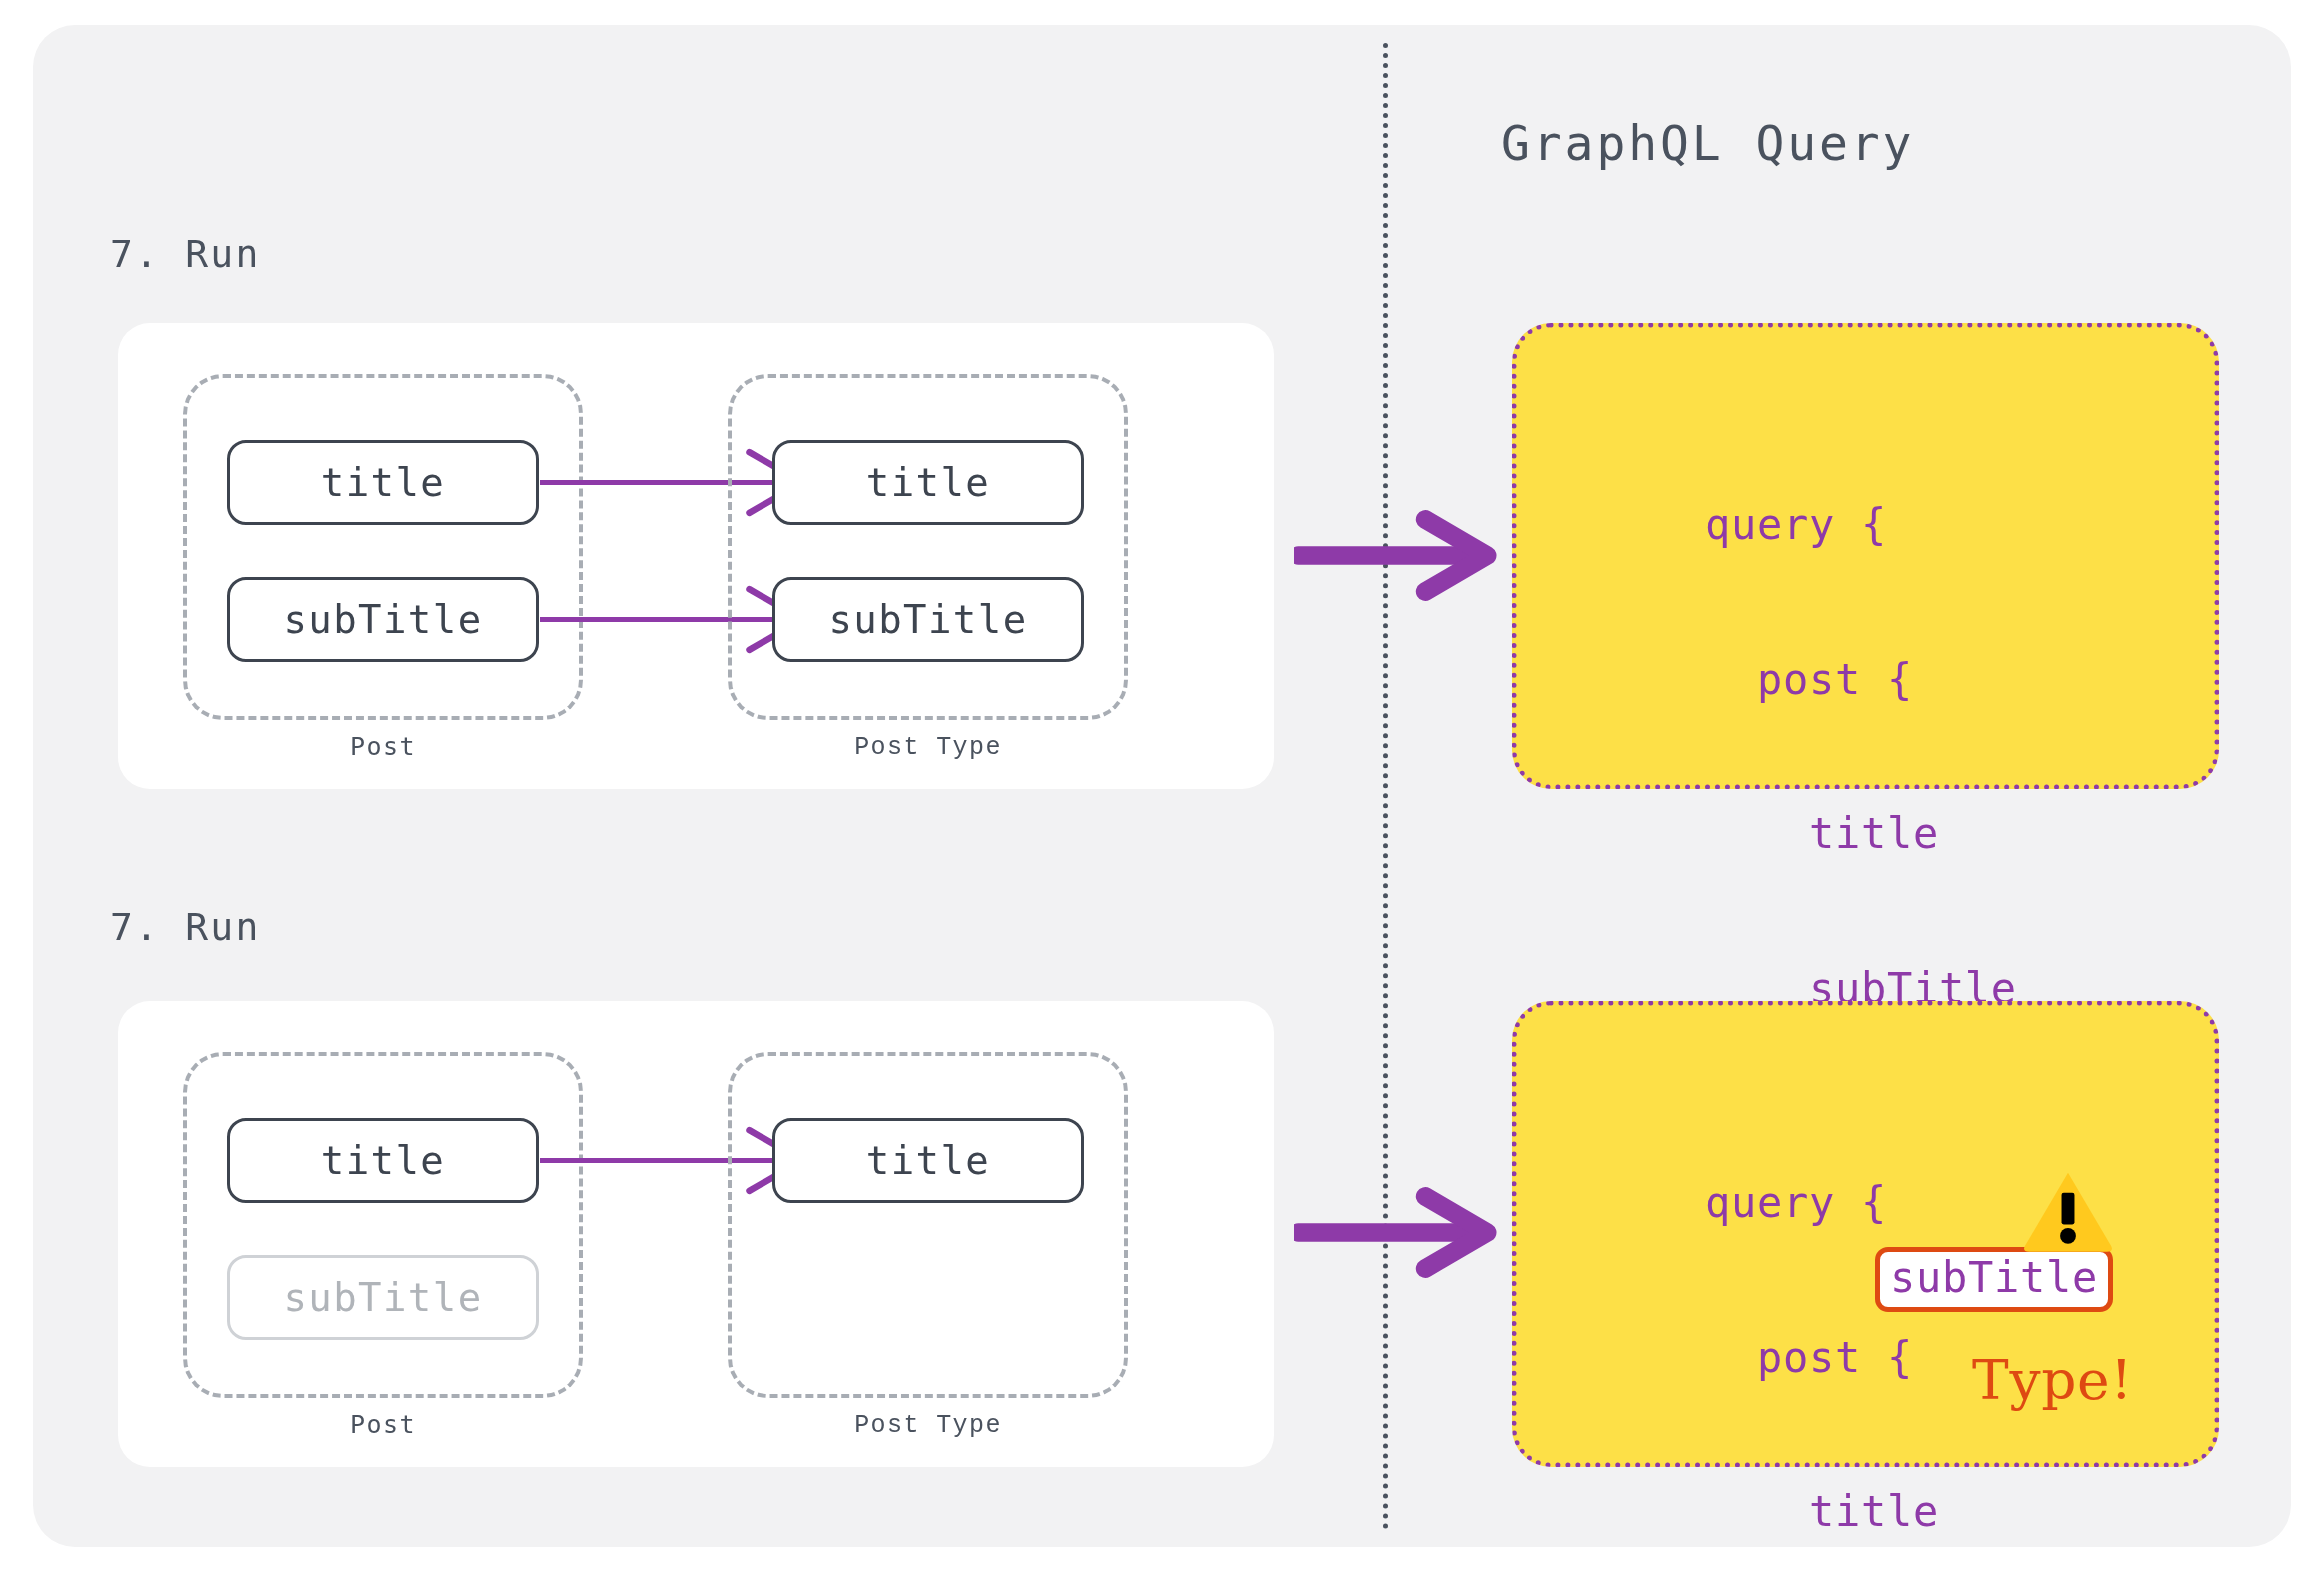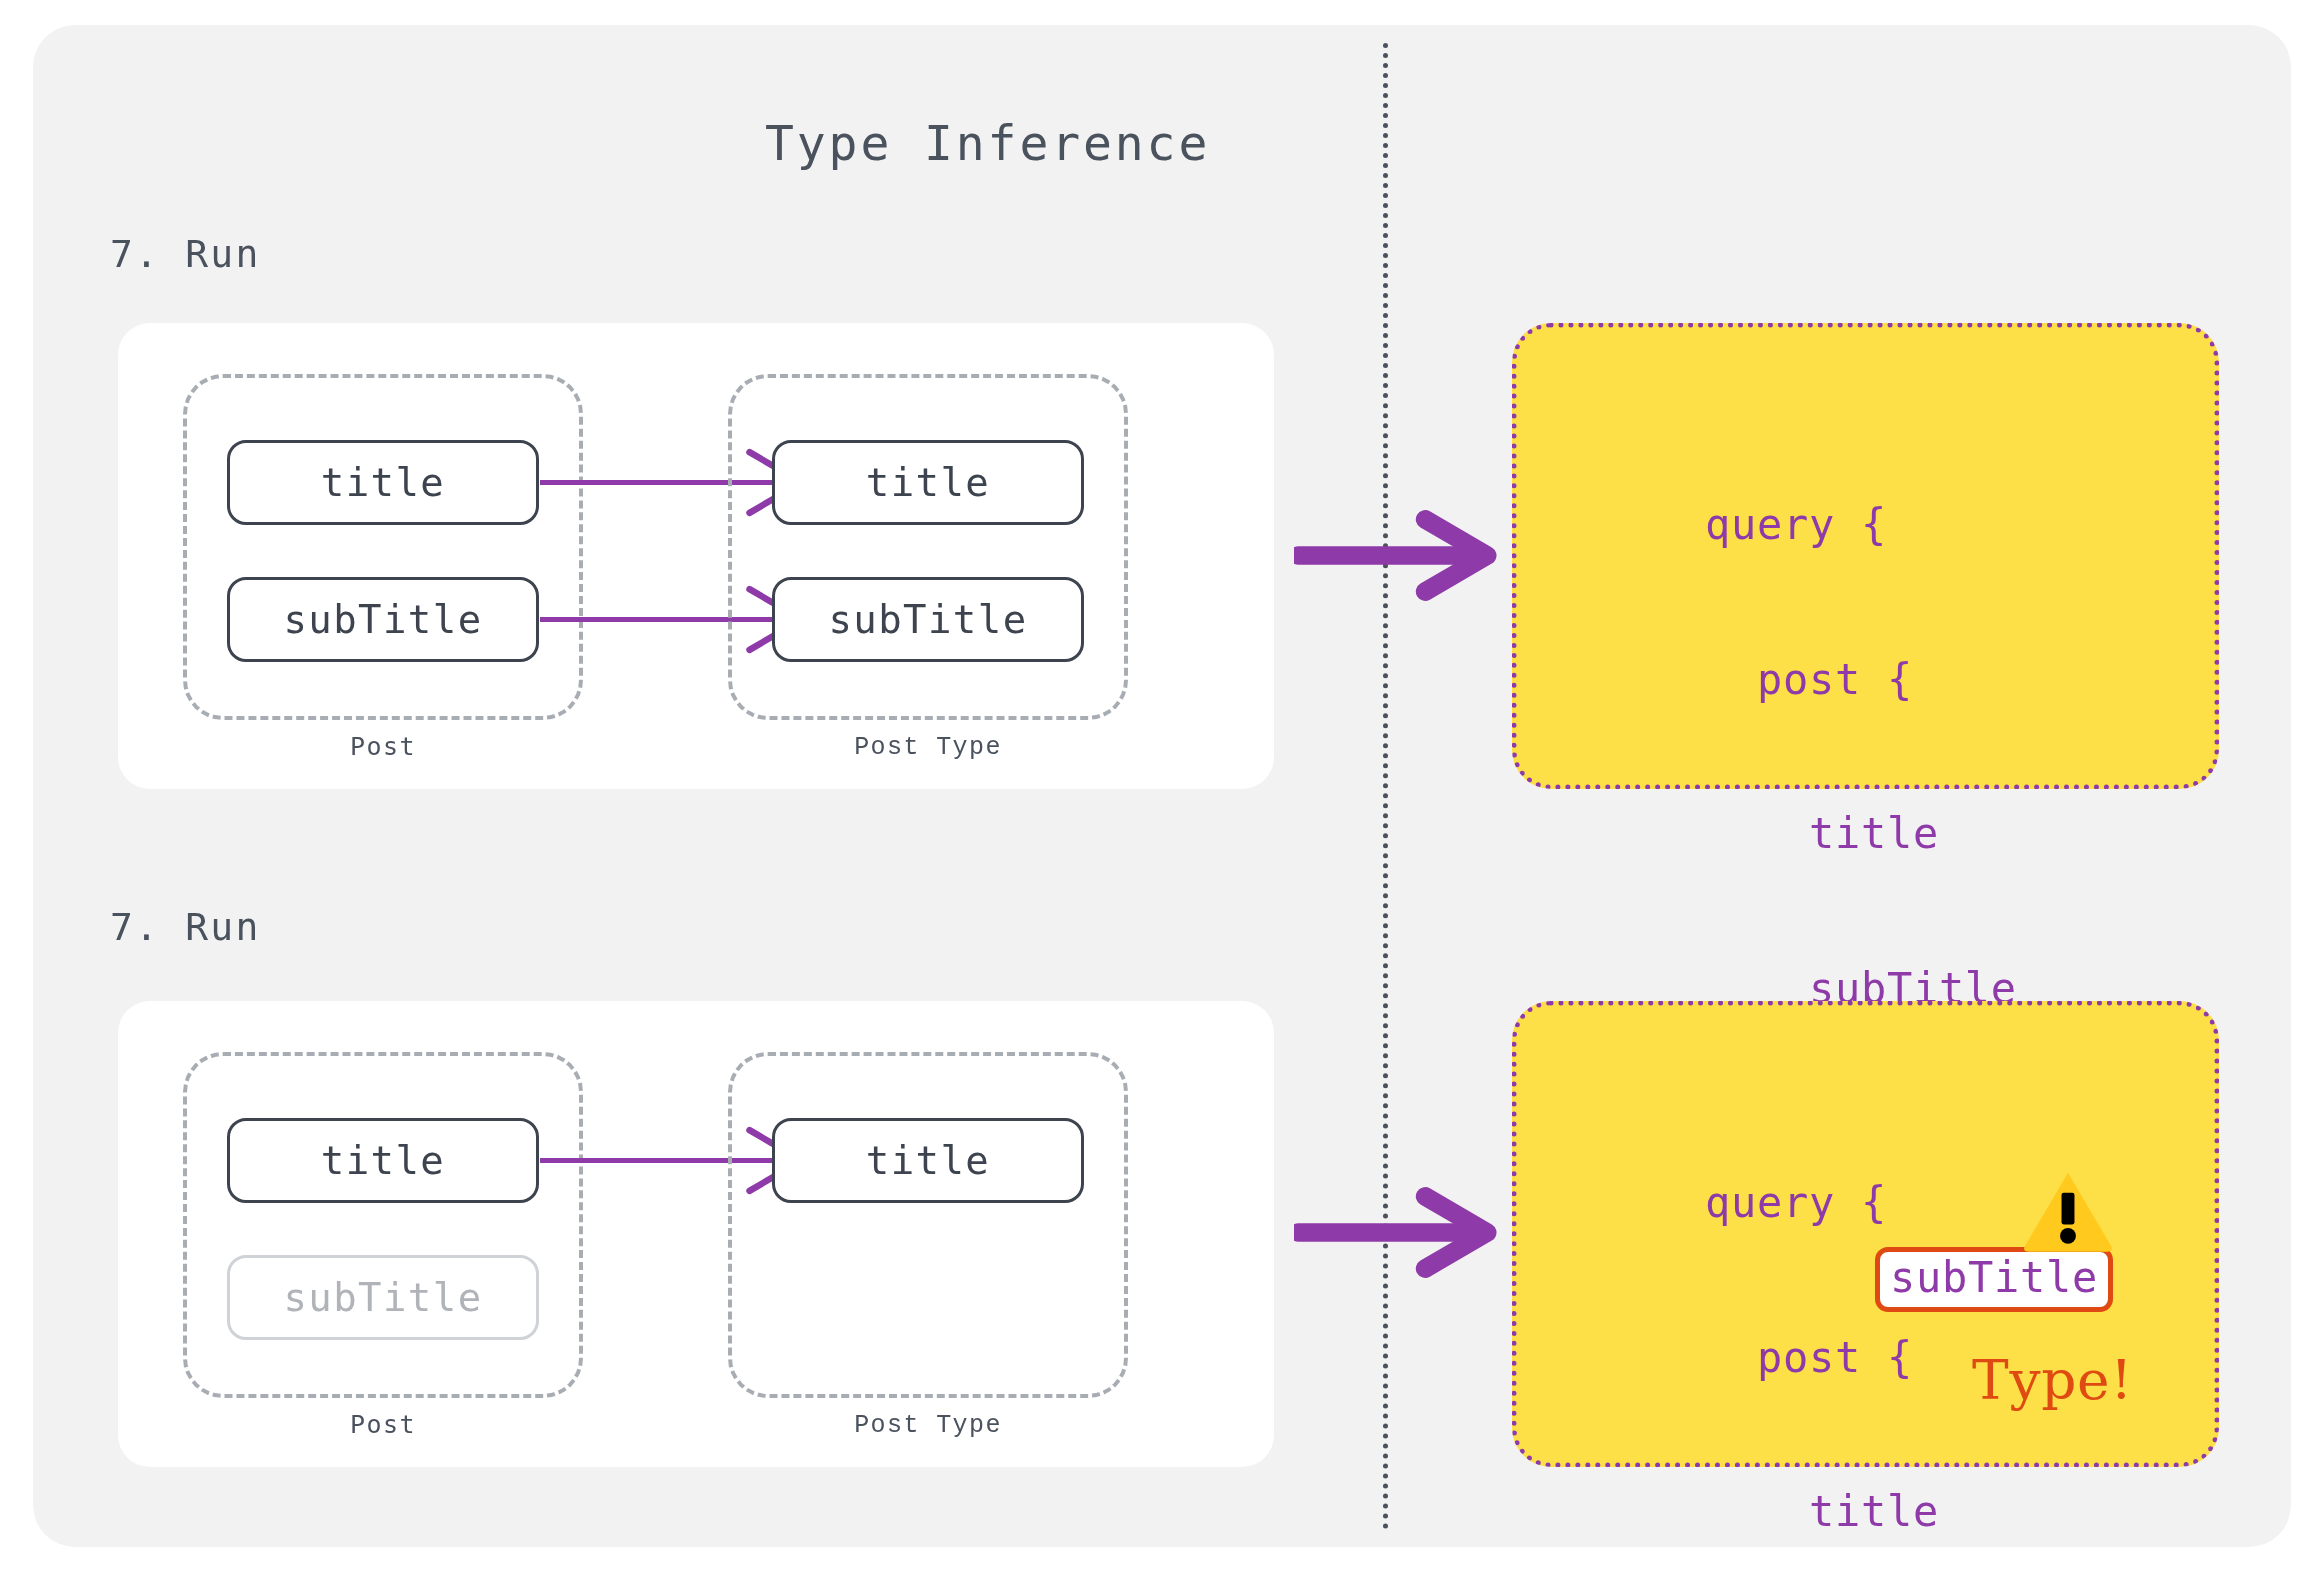--- a/index.html
+++ b/index.html
@@ -183,21 +183,21 @@
 </style>
 </head>
 <body>
 
 <div id="root">
 
   <div class="outer-card"></div>
 
   <div class="divider"></div>
 
-  <div class="col-title" id="title-left">Type Inference</div>
+  <div class="col-title" id="title-right">GraphQL Query</div>
 
   <div class="run-label" id="run-label-1">7. Run</div>
 
   <div class="infer-panel" id="infer-panel-1">
 
     <div class="dashed-group group-left g1"></div>
     <div class="field-box fb-left fb-row1">title</div>
     <div class="field-box fb-left fb-row2">subTitle</div>
     <div class="group-caption cap-left">Post</div>
 

